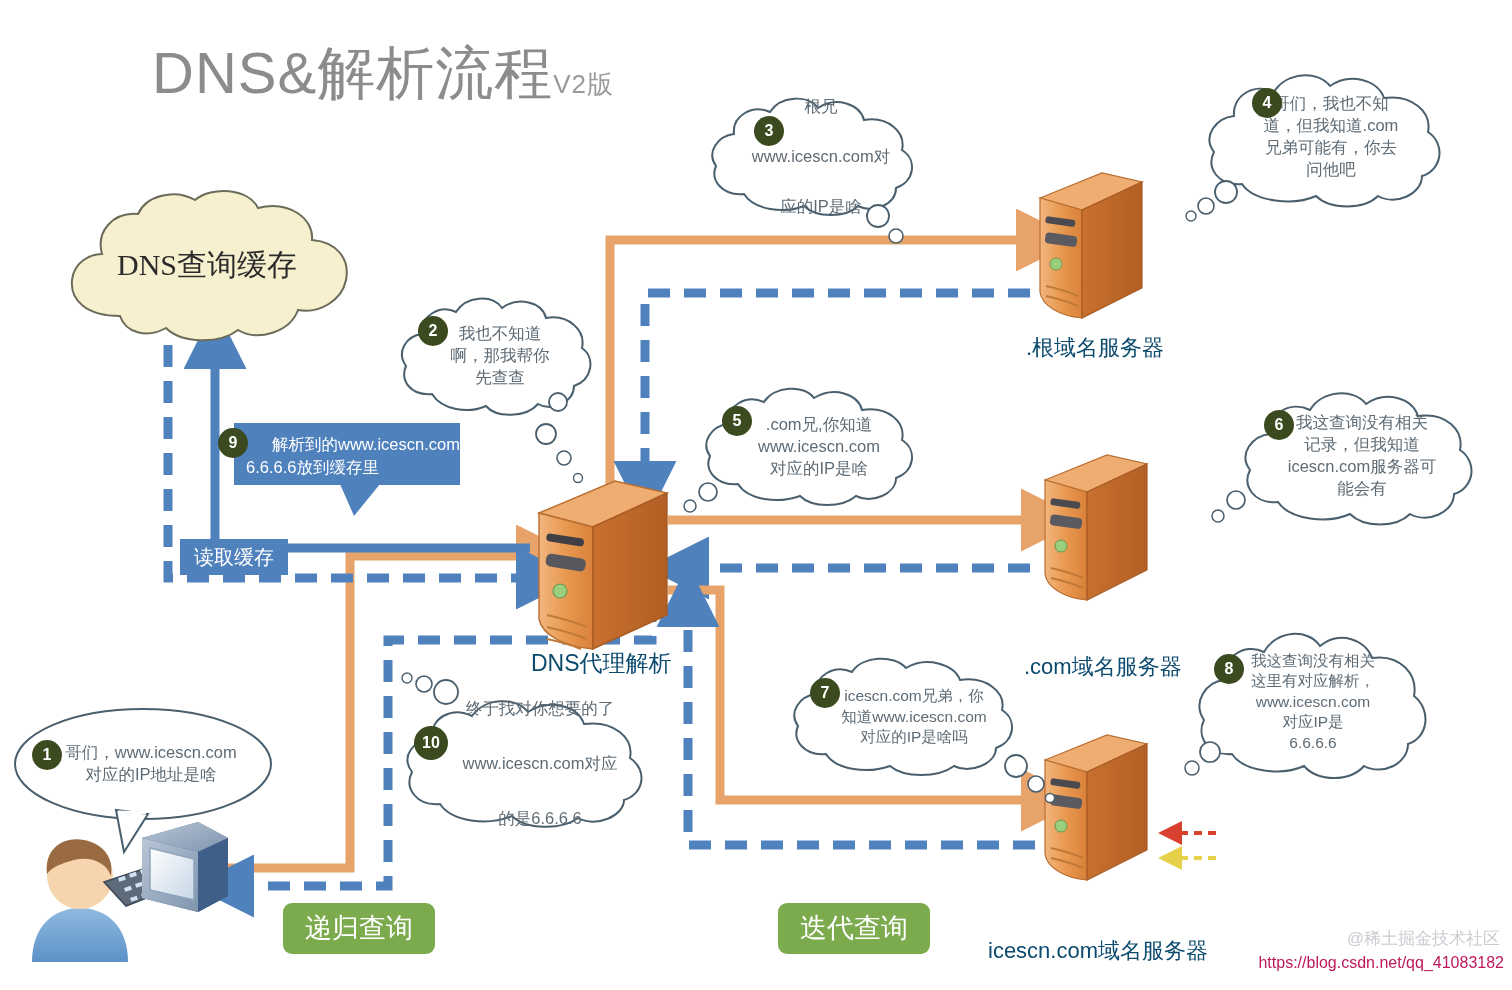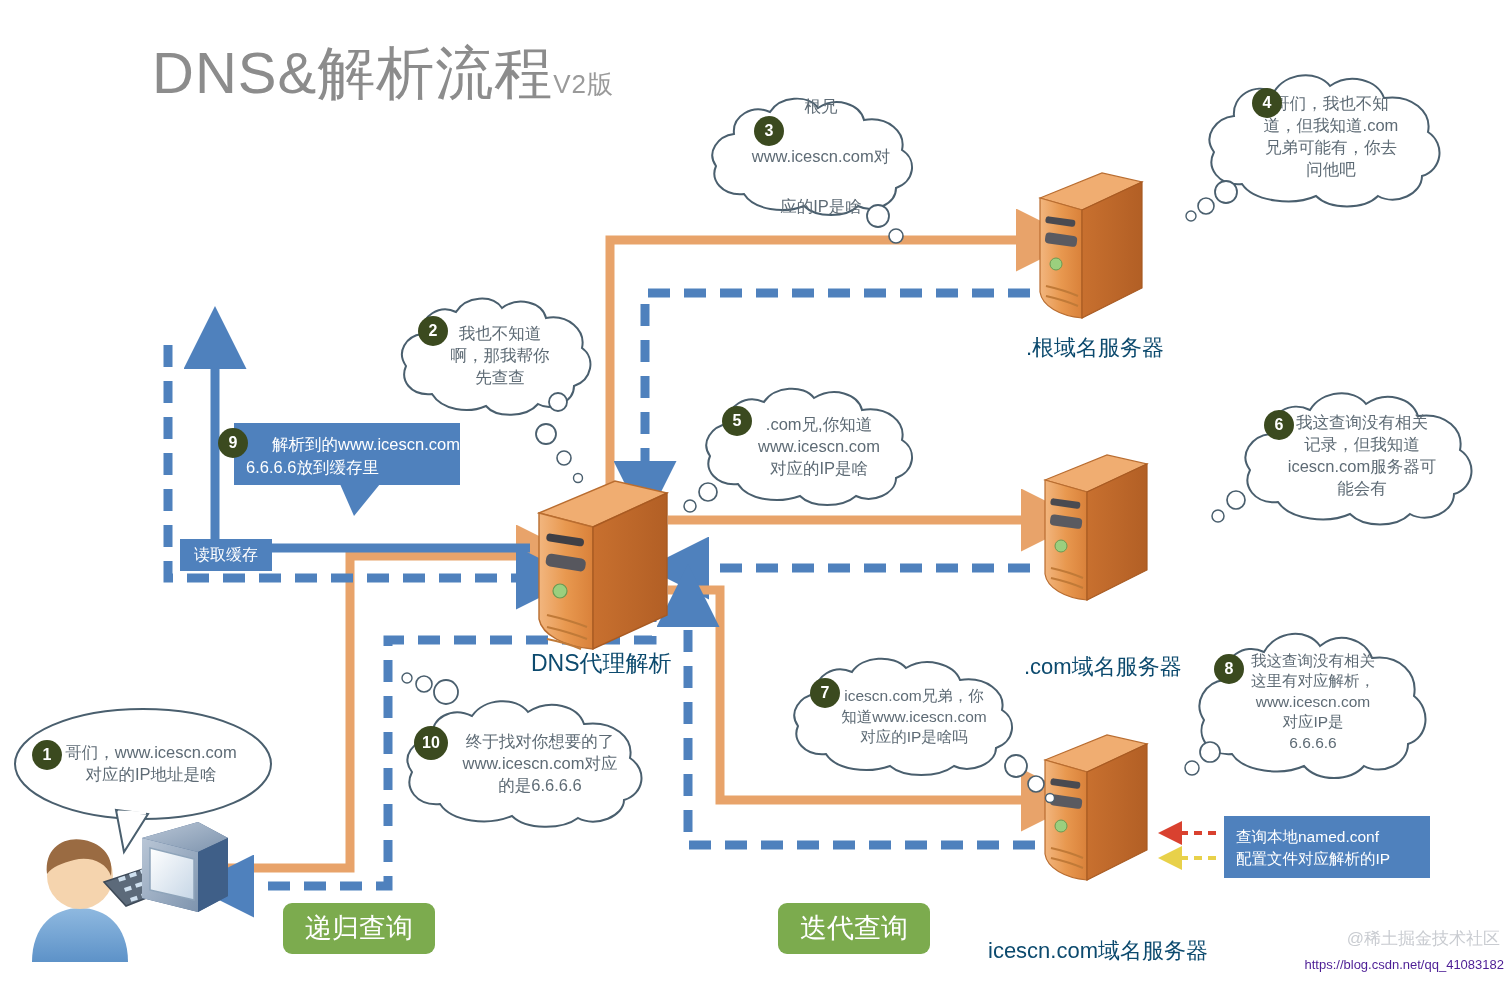--- a/index.html
+++ b/index.html
@@ -27,33 +27,33 @@
   
   .cachecloud{position:absolute;left:62px;top:188px;width:290px;height:155px;}
   .cachecloud .lbl{position:absolute;left:0;top:0;width:100%;height:100%;
         display:flex;align-items:center;justify-content:center;
         font-family:"Liberation Serif","DejaVu Serif",serif;font-size:30px;color:#2b2b2b;}
 
   
   .bluebox{position:absolute;background:#4f81bd;color:#fff;font-size:16.5px;line-height:1.42;
            padding:10px 12px;box-sizing:border-box;font-family:"Liberation Sans","DejaVu Sans",sans-serif;}
   .bluebox .ln{white-space:nowrap;}
-  .bluetag{position:absolute;background:#4f81bd;color:#fff;font-size:16px;line-height:1;
+  .bluetag{position:absolute;background:#4f81bd;color:#fff;font-size:20px;line-height:1;
            padding:8px 14px;box-sizing:border-box;white-space:nowrap;}
 
   
   .pill{position:absolute;background:#7cab4e;color:#fff;border-radius:9px;
         font-size:27px;line-height:1;padding:12px 22px;white-space:nowrap;}
 
   
   .scap{position:absolute;color:#0c4a6e;font-size:22px;white-space:nowrap;}
 
   
   .wm{position:absolute;right:12px;bottom:40px;color:#c9ccd1;font-size:17px;white-space:nowrap;}
-  .wm2{position:absolute;right:8px;bottom:18px;color:#4c1d95;font-size:13px;white-space:nowrap;}
+  .wm2{position:absolute;right:8px;bottom:18px;color:#be185d;font-size:16px;white-space:nowrap;}
 
   .layer{position:absolute;left:0;top:0;width:1512px;height:990px;}
   .pic{position:absolute;}
 </style>
 </head>
 <body>
 
 <div id="stage">
 
   <svg class="layer" viewBox="0 0 1512 990">
@@ -89,20 +89,30 @@
     <path d="M1035,845 L688,845 L688,618" fill="none" stroke="#4f81bd" stroke-width="9" stroke-dasharray="22,14" marker-end="url(#blueHead)"></path>
 
     <path d="M530,548 L215,548 L215,360" fill="none" stroke="#4f81bd" stroke-width="9" marker-end="url(#blueHead)"></path>
 
     <path d="M168,345 L168,578 L525,578" fill="none" stroke="#4f81bd" stroke-width="9" stroke-dasharray="22,14" marker-end="url(#blueHead)"></path>
 
     <path d="M1216,833 L1178,833" fill="none" stroke="#d9412f" stroke-width="4" stroke-dasharray="8,6" marker-end="url(#redHead)"></path>
     <path d="M1216,858 L1178,858" fill="none" stroke="#e8d14a" stroke-width="4" stroke-dasharray="8,6" marker-end="url(#yellowHead)"></path>
   </svg>
 
+  <div class="cachecloud">
+    <svg width="290" height="155" viewBox="0 0 290 155">
+      <path d="M58,128 C24,128 8,112 10,92 C12,74 28,66 40,66 C34,44 50,24 76,26
+               C84,8 112,0 133,12 C150,-2 186,0 196,20 C226,12 252,30 250,52
+               C276,54 288,72 284,92 C280,112 258,126 236,122
+               C228,144 196,154 176,142 C158,156 120,156 104,140
+               C86,150 64,146 58,128 Z" fill="#f7f0cf" stroke="#6b6b5a" stroke-width="2"></path>
+    </svg>
+    <div class="lbl">DNS查询缓存</div>
+  </div>
 
   <div class="pic" style="left:1030px;top:168px;">
     <svg width="120" height="155" viewBox="0 0 120 155">
       <defs>
         <linearGradient id="gf" x1="0" y1="0" x2="1" y2="0">
           <stop offset="0" stop-color="#f2b67f"></stop>
             <stop offset="0.5" stop-color="#e8984f"></stop>
           <stop offset="1" stop-color="#d9813a"></stop>
         </linearGradient>
         <linearGradient id="gs" x1="0" y1="0" x2="1" y2="0">
@@ -363,21 +373,21 @@
     <circle cx="14" cy="30" r="7" fill="#fff" stroke="#4a5f6e" stroke-width="1.5"></circle>
   </svg>
 
   <div class="cloud" style="left:400px;top:698px;width:268px;height:132px;">
     <svg width="268" height="132" viewBox="0 0 268 132">
       <path d="M40,106 C16,108 4,90 12,74 C0,58 14,42 32,40 C30,20 52,8 72,18
                C84,0 116,-2 128,14 C150,0 178,8 184,26 C214,22 234,40 230,60
                C248,72 244,96 224,102 C224,118 196,130 178,120
                C162,132 126,132 112,118 C88,128 52,124 40,106 Z" fill="#fff" stroke="#4a5f6e" stroke-width="2"></path>
     </svg>
-    <div class="txt" style="padding-left:30px;">
+    <div class="txt" style="padding-left:30px;justify-content:space-between;">
       <div class="ln">终于找对你想要的了</div>
       <div class="ln">www.icescn.com对应</div>
       <div class="ln">的是6.6.6.6</div>
     </div>
     <div class="badge wide" style="left:14px;top:28px;">10</div>
   </div>
   <svg class="pic" style="left:394px;top:668px;" width="70" height="50" viewBox="0 0 70 50">
     <circle cx="52" cy="24" r="12" fill="#fff" stroke="#4a5f6e" stroke-width="1.8"></circle>
     <circle cx="30" cy="16" r="8" fill="#fff" stroke="#4a5f6e" stroke-width="1.6"></circle>
     <circle cx="13" cy="10" r="5" fill="#fff" stroke="#4a5f6e" stroke-width="1.4"></circle>
@@ -387,24 +397,20 @@
     <div class="ln" style="padding-left:26px;">解析到的www.icescn.com</div>
     <div class="ln">6.6.6.6放到缓存里</div>
   </div>
   <svg class="pic" style="left:340px;top:484px;" width="50" height="34" viewBox="0 0 50 34">
     <polygon points="0,0 40,0 14,32" fill="#4f81bd"></polygon>
   </svg>
   <div class="badge" style="left:218px;top:428px;">9</div>
 
   <div class="bluetag" style="left:180px;top:539px;">读取缓存</div>
 
-  <div class="bluebox" style="left:1224px;top:816px;width:206px;height:62px;font-size:15.5px;">
-    <div class="ln">查询本地named.conf</div>
-    <div class="ln">配置文件对应解析的IP</div>
-  </div>
 
   <div class="pill" style="left:778px;top:903px;">迭代查询</div>
   <div class="pill" style="left:283px;top:903px;">递归查询</div>
 
   <div class="title">
     <span>DNS&amp;解析流程</span><span class="sub">V2版</span>
   </div>
 
   <div class="wm">@稀土掘金技术社区</div>
   <div class="wm2">https://blog.csdn.net/qq_41083182</div>

